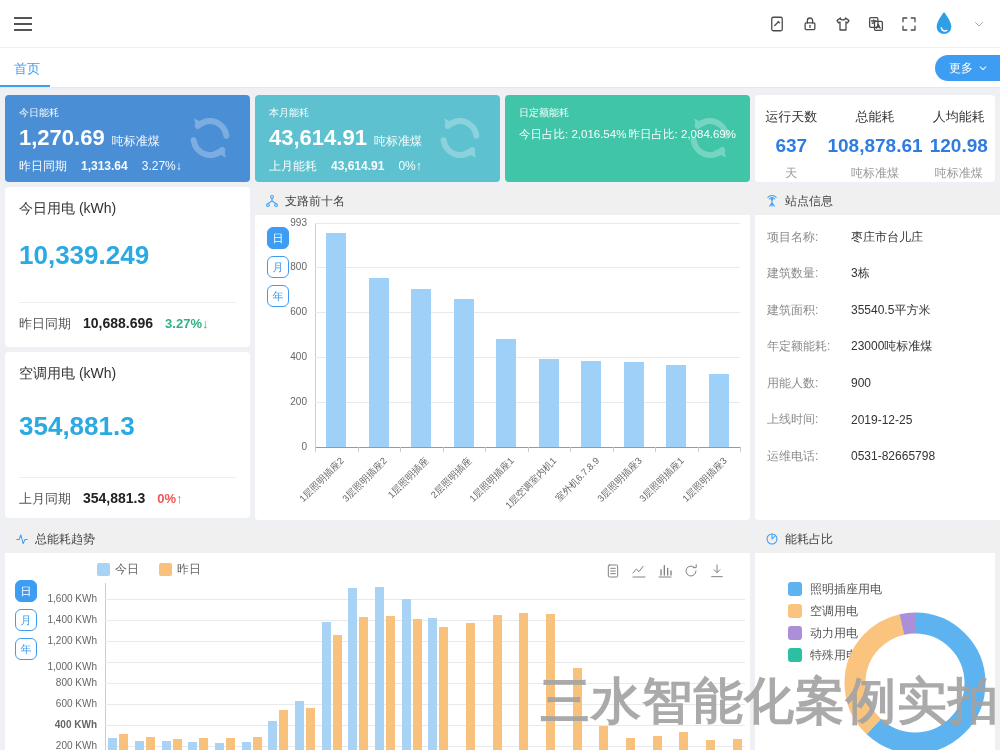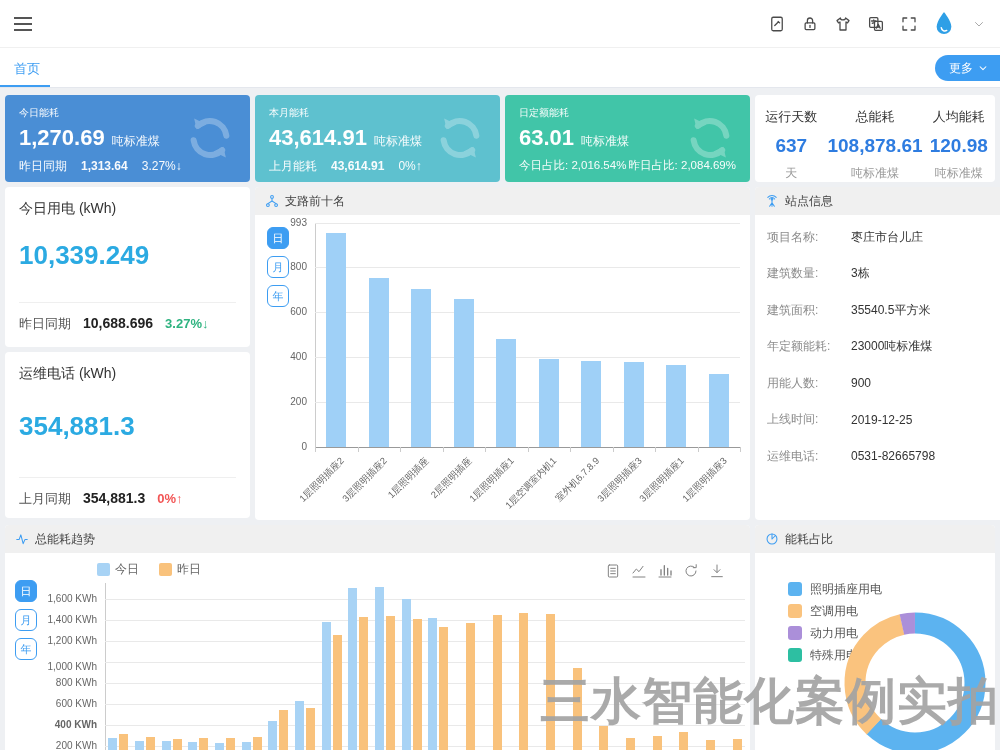--- a/index.html
+++ b/index.html
@@ -199,21 +199,20 @@
     <svg class="recycle" viewBox="0 0 24 24">
         <path d="M19 11 a7.2 7.2 0 0 0 -12.2 -4.2"></path>
         <polygon points="5.2,3.6 6.3,8.3 10.5,6.2"></polygon>
         <path d="M5 13 a7.2 7.2 0 0 0 12.2 4.2"></path>
         <polygon points="18.8,20.4 17.7,15.7 13.5,17.8"></polygon>
       </svg>
   </section>
 
   <section class="kpi-card" id="kpi2" style="left: 505px; background: rgb(65, 197, 168);">
     <div class="kpi-title">日定额能耗</div>
-    <div class="kpi-value"><span class="v">63.01</span><span class="u">吨标准煤</span></div>
     <div class="kpi-foot2">
         <span>今日占比: 2,016.54%</span>
         <span>昨日占比: 2,084.69%</span>
       </div>
     <svg class="recycle" viewBox="0 0 24 24">
         <path d="M19 11 a7.2 7.2 0 0 0 -12.2 -4.2"></path>
         <polygon points="5.2,3.6 6.3,8.3 10.5,6.2"></polygon>
         <path d="M5 13 a7.2 7.2 0 0 0 12.2 4.2"></path>
         <polygon points="18.8,20.4 17.7,15.7 13.5,17.8"></polygon>
       </svg>
@@ -238,21 +237,21 @@
   </section>
 
   <section class="usage-card" id="usage0">
     <div class="usage-title">今日用电 (kWh)</div>
     <div class="usage-value">10,339.249</div>
     <div class="usage-divider"></div>
     <div class="usage-foot"><span>昨日同期</span><span class="fv">10,688.696</span><span class="fd" id="delta0" style="color: rgb(47, 179, 128);">3.27%↓</span></div>
   </section>
 
   <section class="usage-card" id="usage1">
-    <div class="usage-title">运维电话 (kWh)</div>
+    <div class="usage-title">空调用电 (kWh)</div>
     <div class="usage-value">354,881.3</div>
     <div class="usage-divider"></div>
     <div class="usage-foot"><span>上月同期</span><span class="fv">354,881.3</span><span class="fd" id="delta1" style="color: rgb(242, 85, 85);">0%↑</span></div>
   </section>
 
   <section class="panel" id="branch-panel">
     <div class="panel-hd">
       <svg width="14" height="14" viewBox="0 0 24 24">
           <circle cx="12" cy="5" r="2.4"></circle>
           <circle cx="5" cy="19" r="2.4"></circle>

